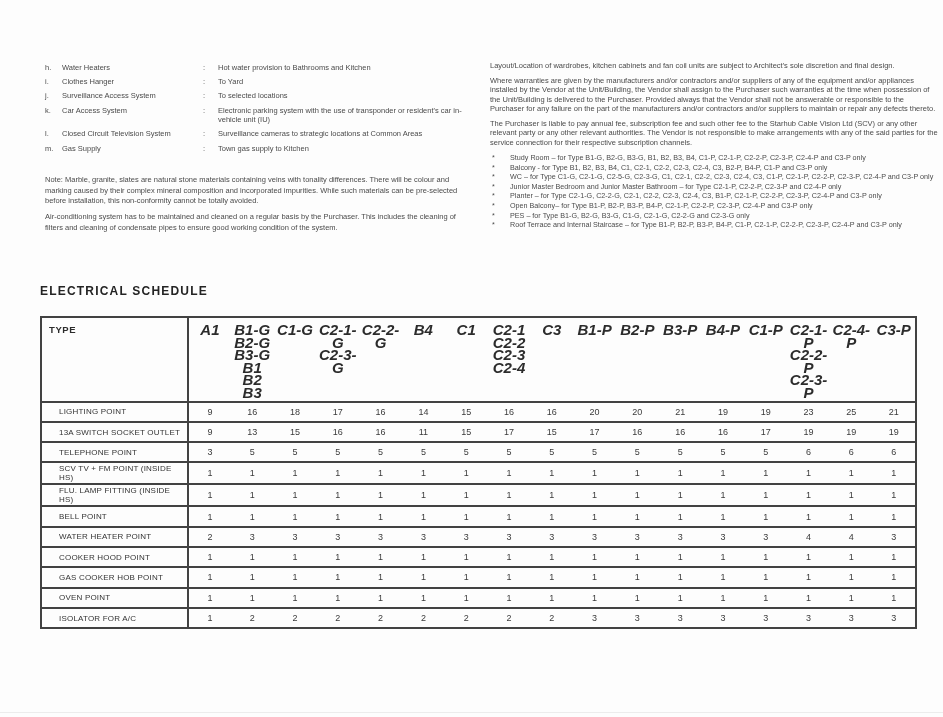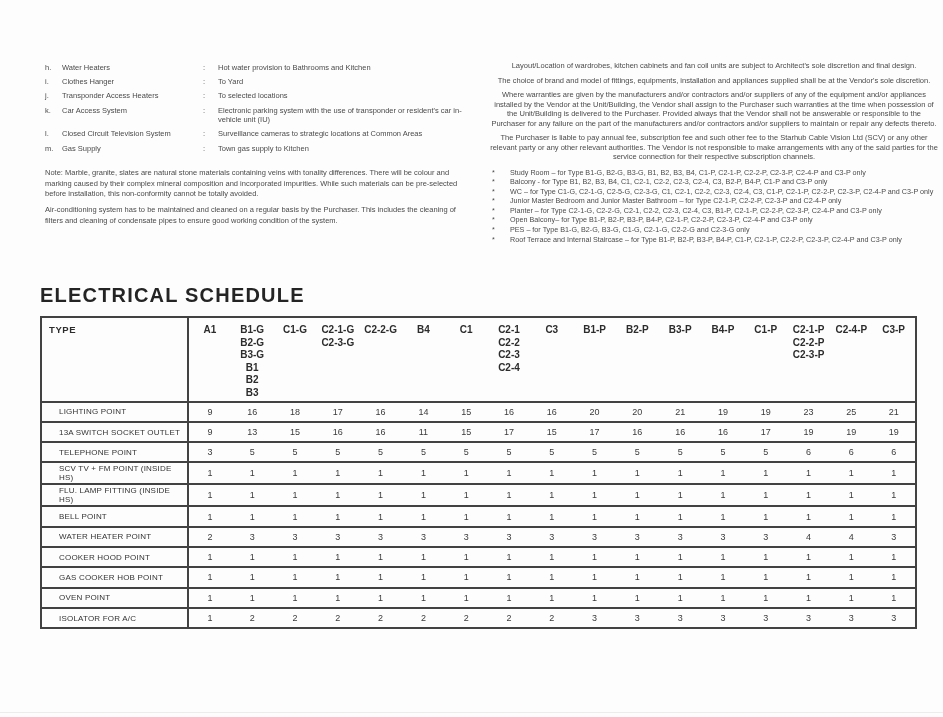--- a/index.html
+++ b/index.html
@@ -9,51 +9,51 @@
     font-family:"Liberation Sans", sans-serif;
     -webkit-font-smoothing:antialiased;
   }
   
   .left-col{position:absolute;left:45px;top:63px;width:426px;}
   .spec-row{display:flex;font-size:7.5px;line-height:9.6px;margin-bottom:4.6px;color:#4b4b4b;}
   .li-letter{width:17px;flex:0 0 auto;}
   .li-label{width:141px;flex:0 0 auto;}
   .li-colon{width:15px;flex:0 0 auto;}
   .li-desc{flex:1;}
-  .notes{margin-top:15px;}
+  .notes{margin-top:22px;}
   .note{font-size:7.5px;line-height:10.4px;margin:0 0 6px 0;color:#4b4b4b;}
   
   .right-col{position:absolute;left:490px;top:61px;width:448px;}
-  .rpara{font-size:7.5px;line-height:9.5px;margin:0 0 5px 0;color:#4b4b4b;text-align:center;}
+  .rpara{font-size:7.5px;line-height:9.5px;margin:0 0 5px 0;color:#4b4b4b;}
   .bullet-list{margin-top:6px;}
   .bullet-row{display:flex;font-size:7.2px;line-height:9.6px;color:#4b4b4b;white-space:nowrap;}
   .b-marker{width:18px;flex:0 0 auto;padding-left:2px;}
   
   .sched-title{
     position:absolute;left:40px;top:284px;
-    font-size:20px;font-weight:bold;letter-spacing:1.2px;color:#242424;
+    font-size:12px;font-weight:bold;letter-spacing:1.2px;color:#242424;
   }
   
   .sched-wrap{position:absolute;left:40px;top:316px;}
   table.sched{
     border-collapse:collapse;table-layout:fixed;width:875px;
     border:2px solid #424242;
   }
   table.sched col.c-type{width:147px;}
   table.sched col.c-data{width:42.8px;}
   table.sched thead tr{height:72px;}
   th.th-type{
     text-align:left;vertical-align:top;padding:6px 0 0 7px;
     font-size:9.5px;letter-spacing:0.6px;color:#2c2c2c;
     border-right:2px solid #424242;font-weight:bold;
   }
   th.th-col{
     text-align:center;vertical-align:top;padding-top:6px;
-    font-size:10px;line-height:12.6px;color:#2c2c2c;
-    white-space:pre-line;font-weight:bold;
+    font-size:15px;line-height:12.6px;color:#2c2c2c;
+    white-space:pre-line;font-weight:bold;font-style:italic;
   }
   tbody tr{height:20.3px;}
   tbody td{border-top:2px solid #424242;}
   td.row-label{
     text-align:left;padding-left:17px;font-size:8px;letter-spacing:0.2px;
     color:#333;border-right:2px solid #424242;
   }
   td.val{text-align:center;font-size:9px;color:#3a3a3a;}
   .scan-edge{position:absolute;left:0;width:943px;top:712px;height:1px;background:#ececec;}
 </style>
@@ -69,21 +69,21 @@
         <span class="li-desc">Hot water provision to Bathrooms and Kitchen</span>
       </div>
       <div class="spec-row">
         <span class="li-letter">i.</span>
         <span class="li-label">Clothes Hanger</span>
         <span class="li-colon">:</span>
         <span class="li-desc">To Yard</span>
       </div>
       <div class="spec-row">
         <span class="li-letter">j.</span>
-        <span class="li-label">Transponder Access Heaters</span>
+        <span class="li-label">Surveillance Access System</span>
         <span class="li-colon">:</span>
         <span class="li-desc">To selected locations</span>
       </div>
       <div class="spec-row">
         <span class="li-letter">k.</span>
         <span class="li-label">Car Access System</span>
         <span class="li-colon">:</span>
         <span class="li-desc">Electronic parking system with the use of transponder or resident's car in-vehicle unit (IU)</span>
       </div>
       <div class="spec-row">
@@ -101,21 +101,20 @@
     </div>
   <div class="notes">
       <p class="note">Note: Marble, granite, slates are natural stone materials containing veins with tonality differences. There will be colour and marking caused by their complex mineral composition and incorporated impurities. While such materials can be pre-selected before installation, this non-conformity cannot be totally avoided.</p>
       <p class="note">Air-conditioning system has to be maintained and cleaned on a regular basis by the Purchaser.  This includes the cleaning of filters and cleaning of condensate pipes to ensure good working condition of the system.</p>
     </div>
 </div>
 
 <div class="right-col">
   <div>
       <p class="rpara">Layout/Location of wardrobes, kitchen cabinets and fan coil units are subject to Architect's sole discretion and final design.</p>
-      <p class="rpara">The choice of brand and model of fittings, equipments, installation and appliances supplied shall be at the Vendor's sole discretion.</p>
       <p class="rpara">Where warranties are given by the manufacturers and/or contractors and/or suppliers of any of the equipment and/or appliances installed by the Vendor at the Unit/Building, the Vendor shall assign to the Purchaser such warranties at the time when possession of the Unit/Building is delivered to the Purchaser.  Provided always that the Vendor shall not be answerable or responsible to the Purchaser for any failure on the part of the manufacturers and/or contractors and/or suppliers to maintain or repair any defects thereto.</p>
       <p class="rpara">The Purchaser is liable to pay annual fee, subscription fee and such other fee to the Starhub Cable Vision Ltd (SCV) or any other relevant party or any other relevant authorities.  The Vendor is not responsible to make arrangements with any of the said parties for the service connection for their respective subscription channels.</p>
     </div>
   <div class="bullet-list">
       <div class="bullet-row">
         <span class="b-marker">*</span>
         <span>Study Room – for Type B1-G, B2-G, B3-G, B1, B2, B3, B4, C1-P, C2-1-P, C2-2-P, C2-3-P, C2-4-P and C3-P only</span>
       </div>
       <div class="bullet-row">
         <span class="b-marker">*</span>

